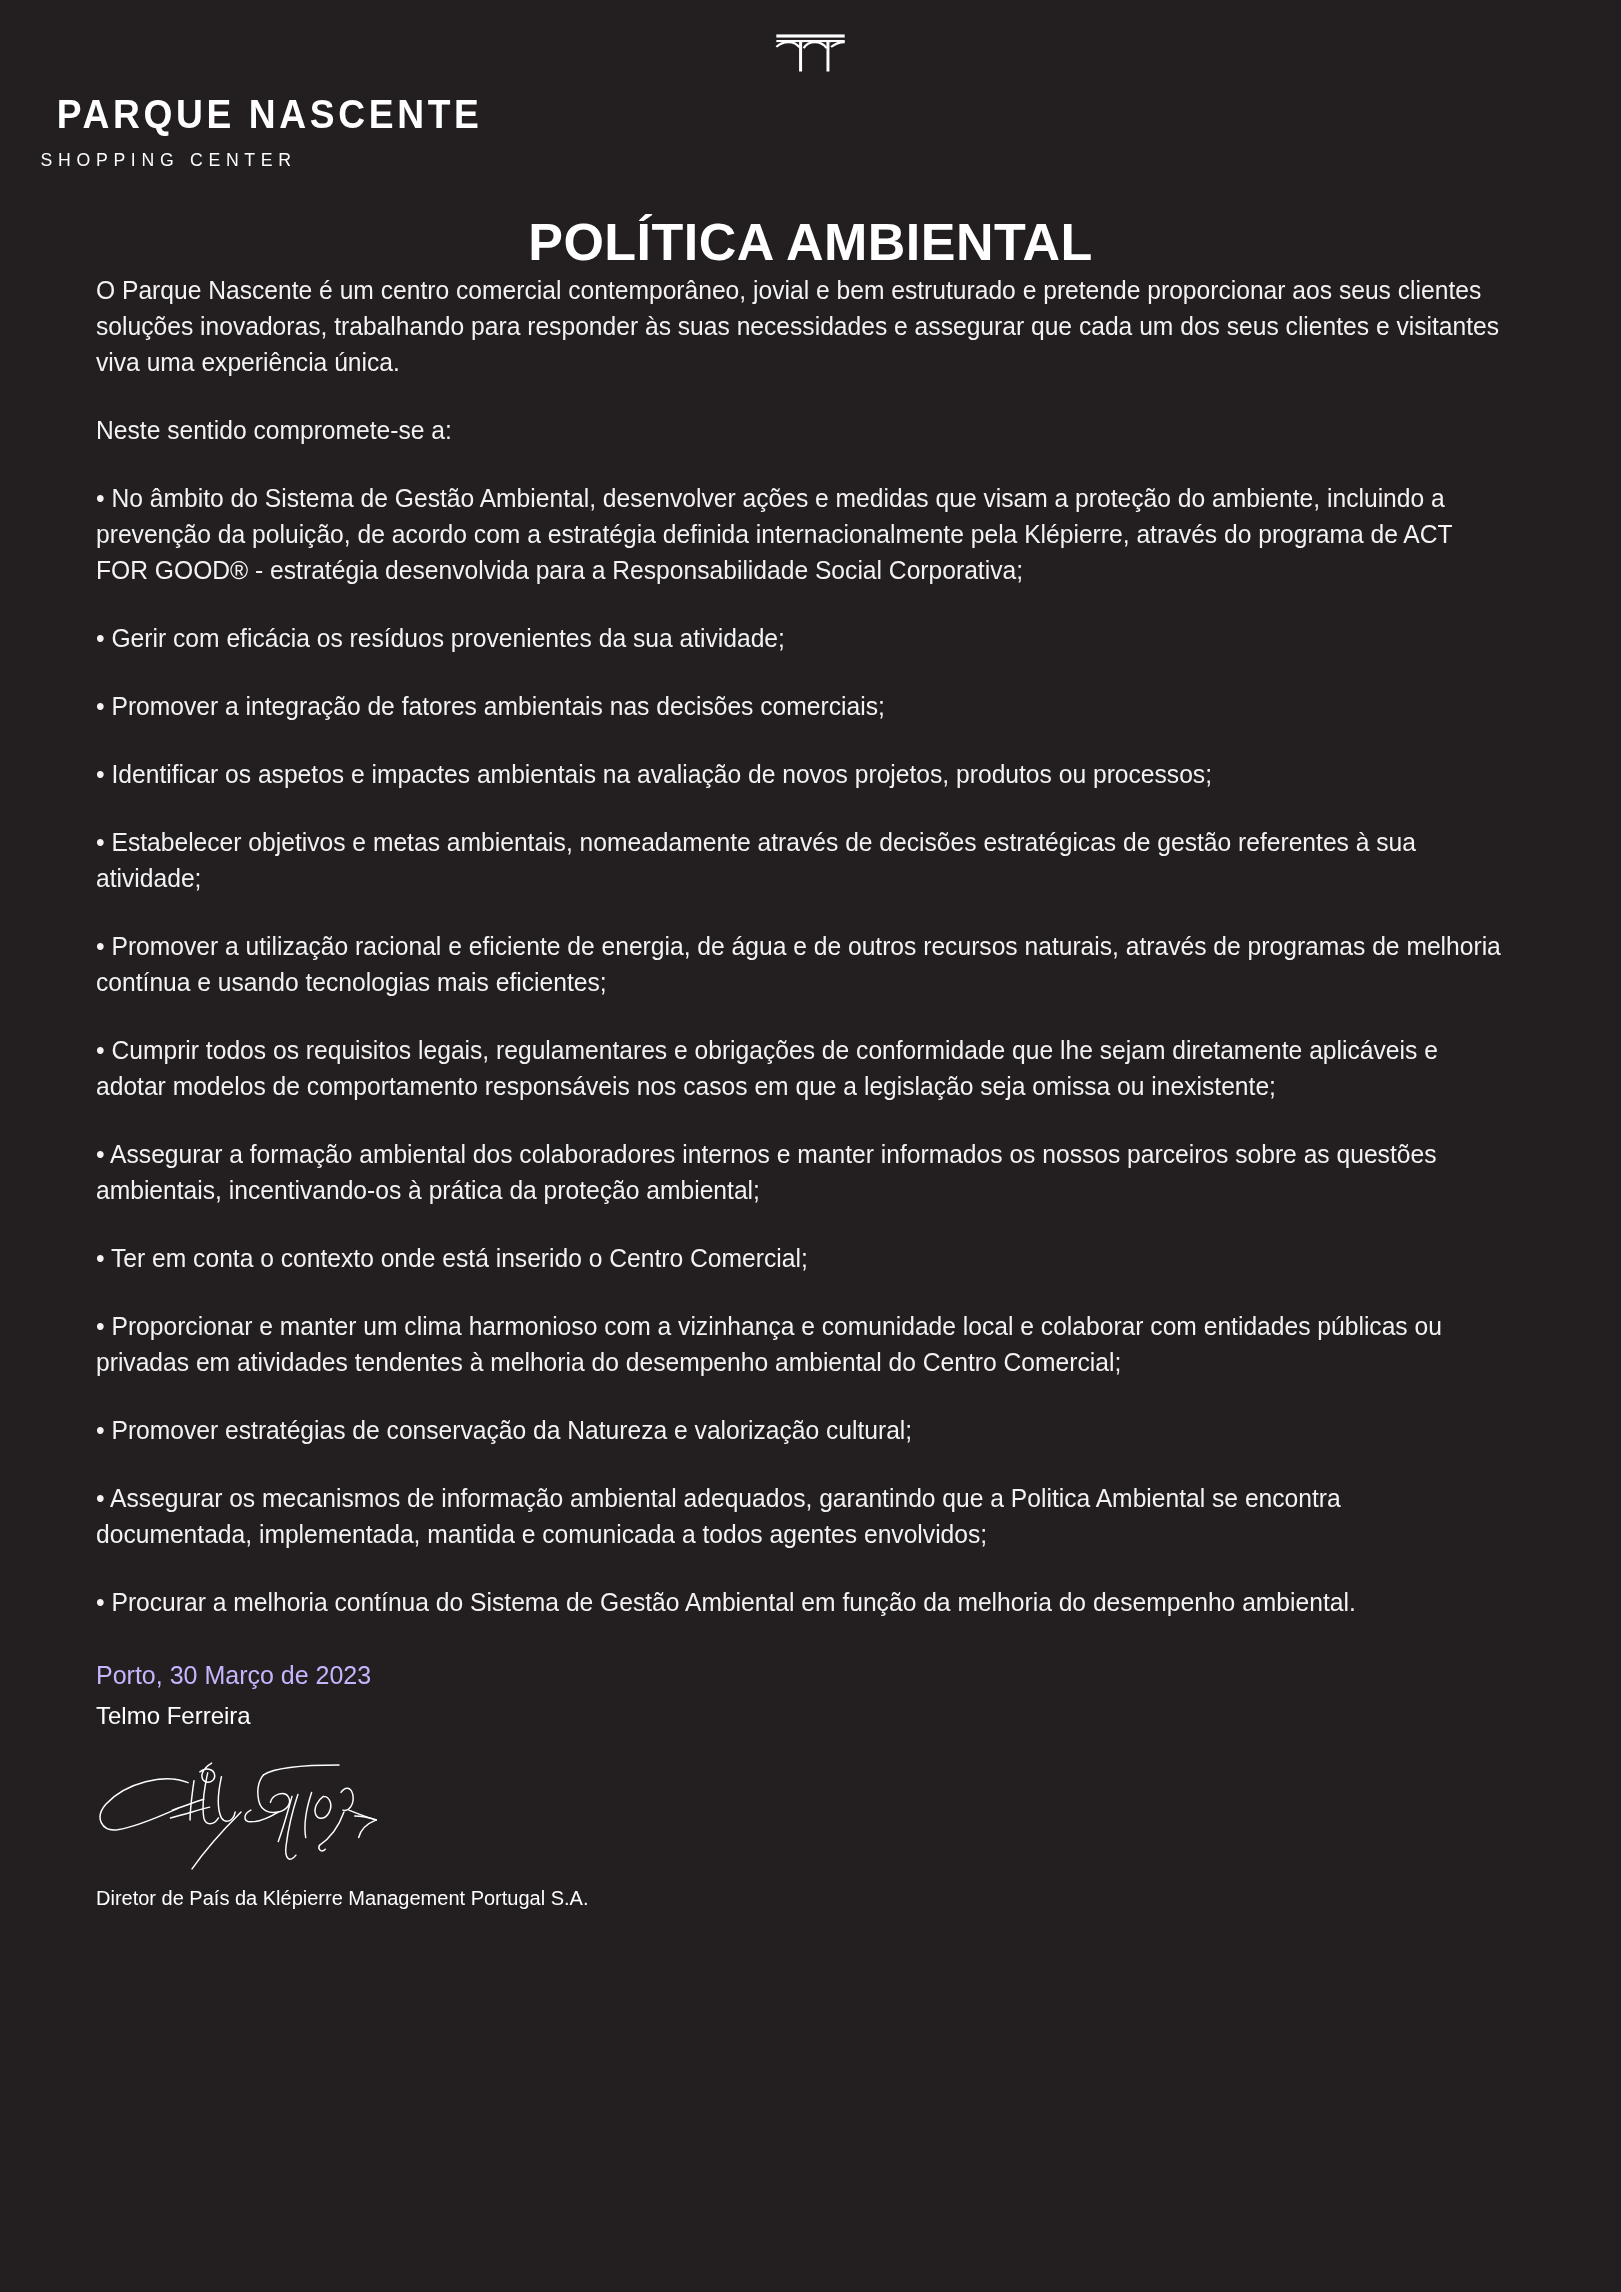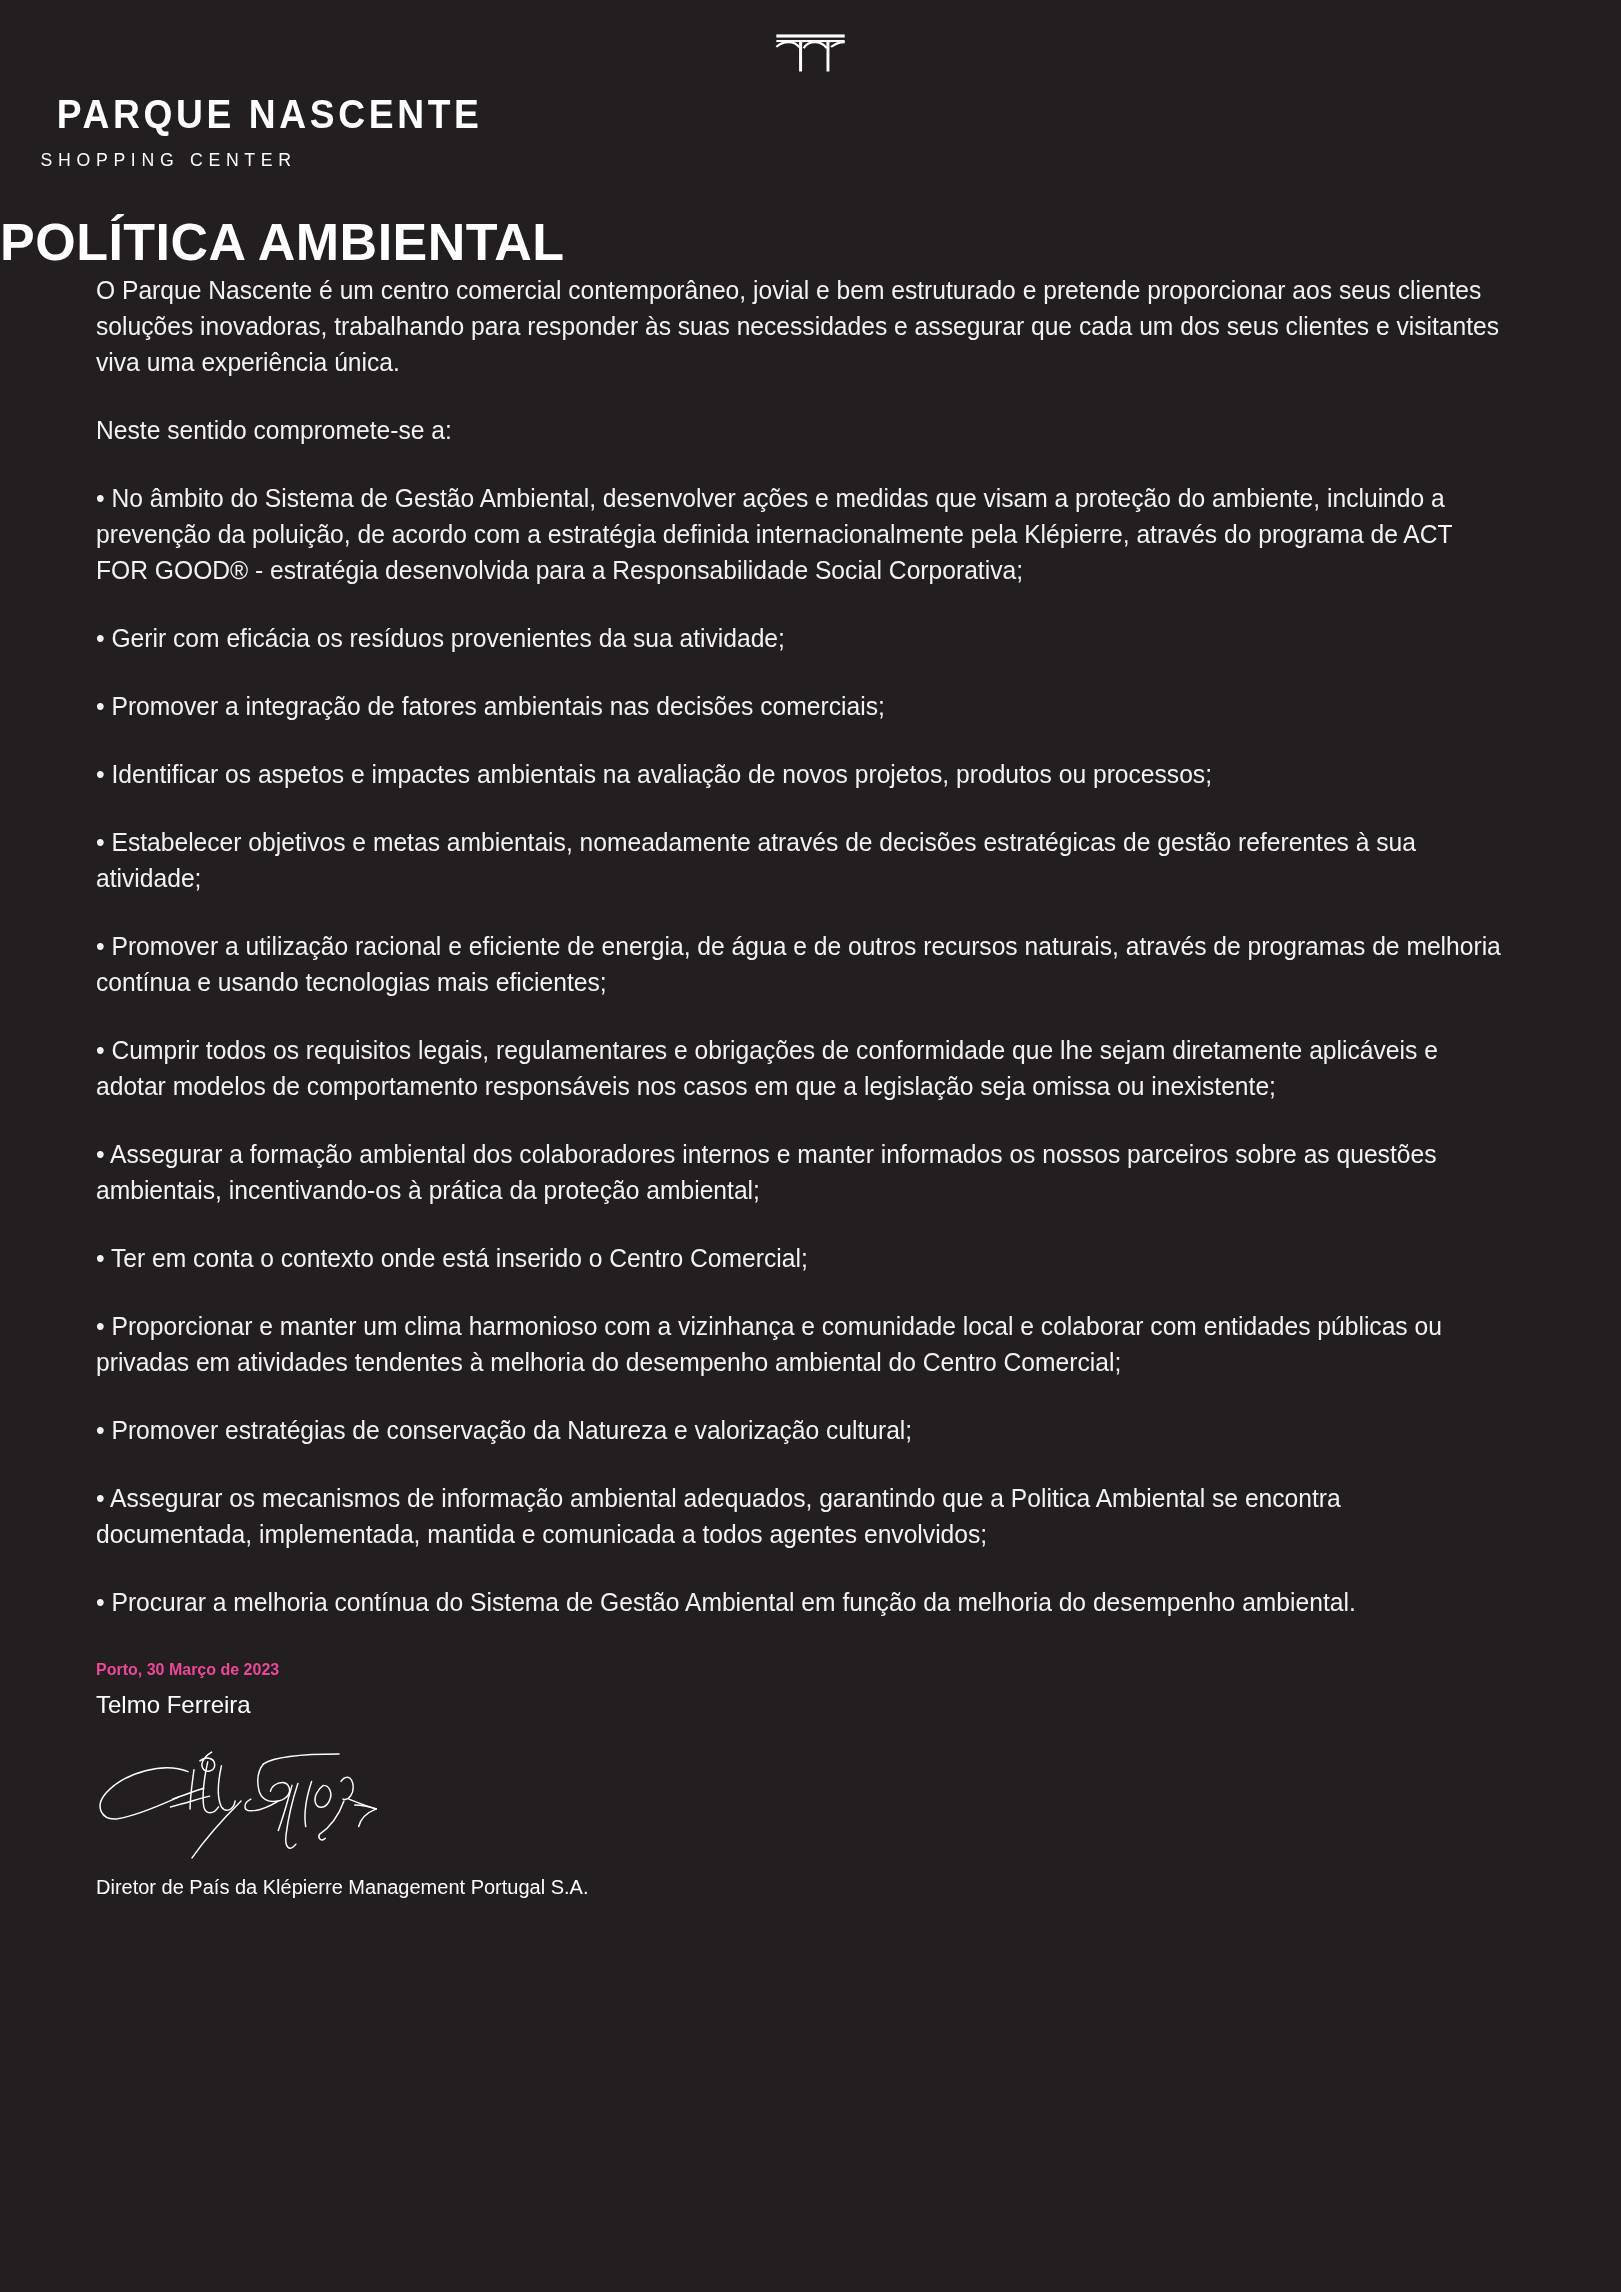--- a/index.html
+++ b/index.html
@@ -55,21 +55,21 @@
     font-size:18.6px;
     letter-spacing:6px;
     color:#ffffff;
     margin-top:15.7px;
     transform:scaleX(0.95);
     white-space:nowrap;
   }
 
   
   .doc-title {
-    text-align:left;
+    text-align:center;
     font-family:"Liberation Sans", sans-serif;
     font-weight:bold;
     font-size:52px;
     letter-spacing:0.5px;
     margin-top:41px;
     color:#ffffff;
   }
 
   
   .content {
@@ -84,23 +84,23 @@
     margin-bottom:32px;
     transform:scaleX(0.985);
     transform-origin:left center;
   }
 
   .para.tight { margin-bottom:28px; }
 
   
   .sig-date {
     font-family:"Liberation Sans", sans-serif;
-    font-size:16px;
-    font-weight:bold;
-    color:#ec4899;
+    font-size:25px;
+    font-weight:normal;
+    color:#c4b5fd;
     margin-top:41px;
     margin-bottom:11.8px;
   }
 
   .sig-row {
     display:flex;
     margin-top:0px;
   }
 
   .sig-col {

